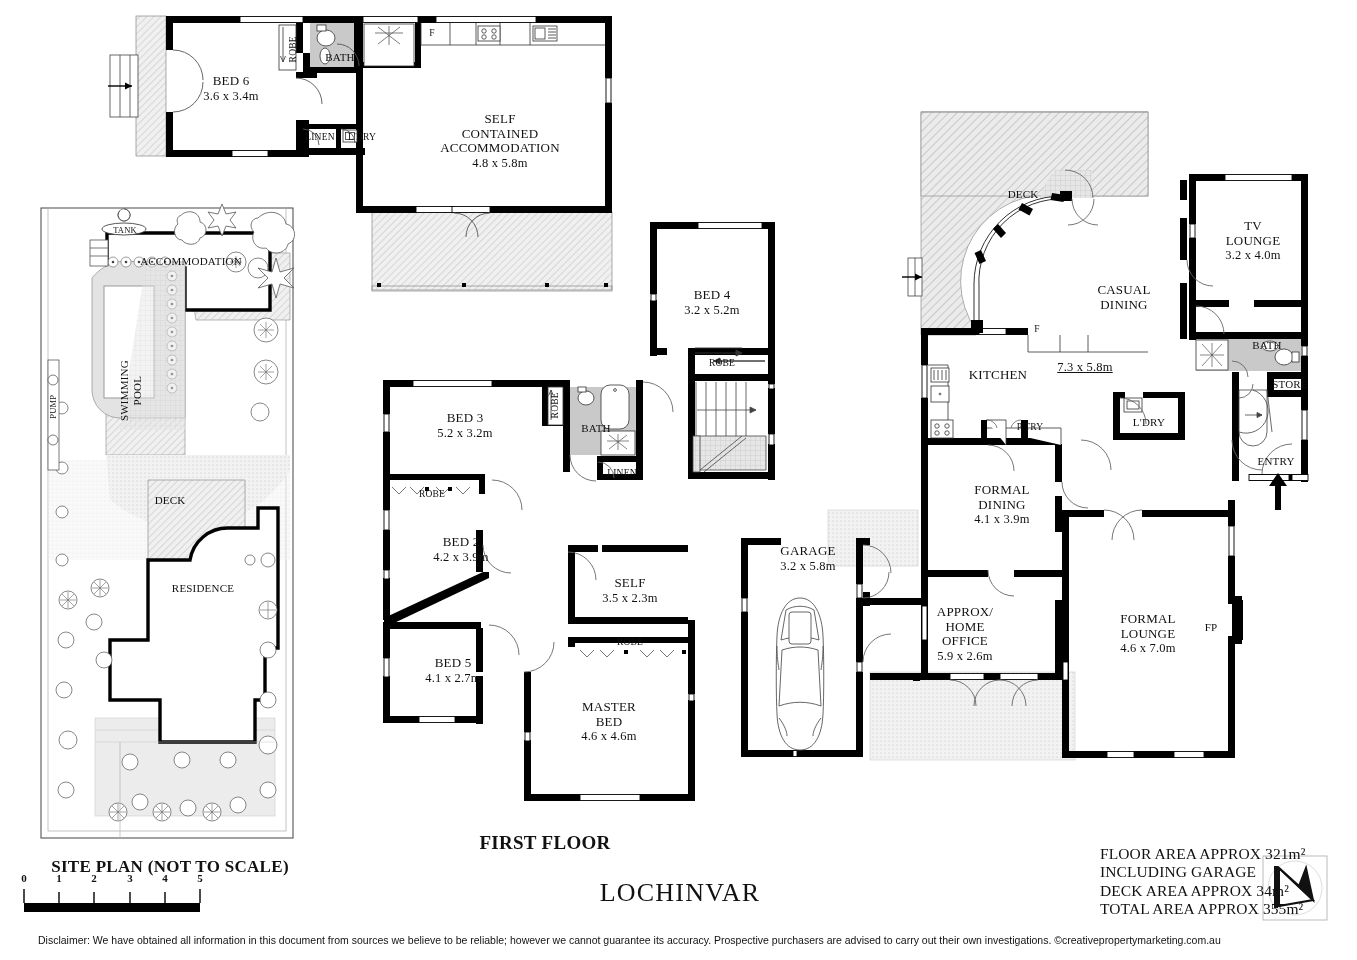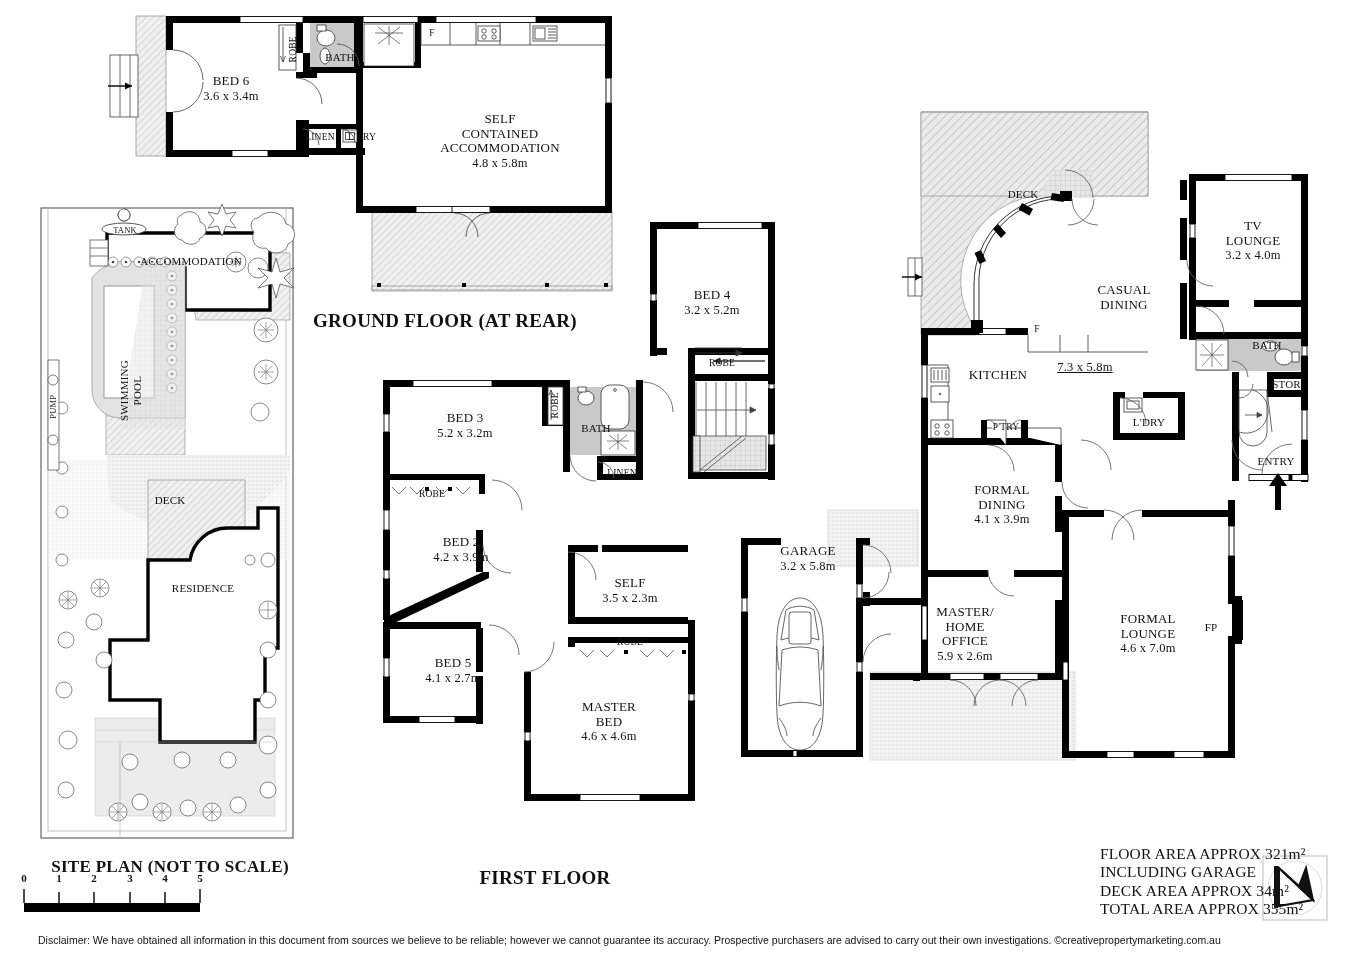--- a/index.html
+++ b/index.html
@@ -724,23 +724,20 @@
 </div>
 <div class="lbl xs" style="left:425px;top:28px;width:14px;">
   <span>F</span>
 </div>
 <div class="lbl rm" style="left:426px;top:112px;width:148px;">
   <span>SELF</span>
   <span>CONTAINED</span>
   <span>ACCOMMODATION</span>
   <span class="dim">4.8 x 5.8m</span>
 </div>
-<div class="lbl plantitle" style="left:300px;top:310px;width:290px;">
-  <span>GROUND FLOOR (AT REAR)</span>
-</div>
 
 <div class="lbl rm" style="left:663px;top:288px;width:98px;">
   <span>BED 4</span>
   <span class="dim">3.2 x 5.2m</span>
 </div>
 <div class="lbl xs" style="left:692px;top:358px;width:60px;">
   <span>ROBE</span>
 </div>
 <div class="lbl rm" style="left:414px;top:411px;width:102px;">
   <span>BED 3</span>
@@ -771,21 +768,21 @@
   <span class="dim">3.5 x 2.3m</span>
 </div>
 <div class="lbl xs" style="left:608px;top:637px;width:44px;">
   <span>ROBE</span>
 </div>
 <div class="lbl rm" style="left:557px;top:700px;width:104px;">
   <span>MASTER</span>
   <span>BED</span>
   <span class="dim">4.6 x 4.6m</span>
 </div>
-<div class="lbl plantitle" style="left:450px;top:867px;width:190px;">
+<div class="lbl plantitle" style="left:450px;top:832px;width:190px;">
   <span>FIRST FLOOR</span>
 </div>
 
 <div class="lbl sm" style="left:995px;top:188px;width:56px;">
   <span>DECK</span>
 </div>
 <div class="lbl rm" style="left:1205px;top:219px;width:96px;">
   <span>TV</span>
   <span>LOUNGE</span>
   <span class="dim">3.2 x 4.0m</span>
@@ -793,21 +790,21 @@
 <div class="lbl rm" style="left:1075px;top:283px;width:98px;">
   <span>CASUAL</span>
   <span>DINING</span>
 </div>
 <div class="lbl rm" style="left:1040px;top:360px;width:90px;text-decoration:underline;">
   <span class="dim">7.3 x 5.8m</span>
 </div>
 <div class="lbl rm" style="left:962px;top:368px;width:72px;">
   <span>KITCHEN</span>
 </div>
-<div class="lbl xs" style="left:988px;top:422px;width:36px;">
+<div class="lbl xs" style="left:988px;top:422px;width:36px;padding-left:24px;">
   <span>P'TRY</span>
 </div>
 <div class="lbl xs" style="left:1030px;top:324px;width:14px;">
   <span>F</span>
 </div>
 <div class="lbl sm" style="left:1123px;top:416px;width:52px;">
   <span>L'DRY</span>
 </div>
 <div class="lbl sm" style="left:1244px;top:339px;width:46px;">
   <span>BATH</span>
@@ -821,21 +818,21 @@
 <div class="lbl rm" style="left:952px;top:483px;width:100px;">
   <span>FORMAL</span>
   <span>DINING</span>
   <span class="dim">4.1 x 3.9m</span>
 </div>
 <div class="lbl rm" style="left:758px;top:544px;width:100px;">
   <span>GARAGE</span>
   <span class="dim">3.2 x 5.8m</span>
 </div>
 <div class="lbl rm" style="left:912px;top:605px;width:106px;">
-  <span>MASTER/</span>
+  <span>APPROX/</span>
   <span>HOME</span>
   <span>OFFICE</span>
   <span class="dim">5.9 x 2.6m</span>
 </div>
 <div class="lbl rm" style="left:1098px;top:612px;width:100px;">
   <span>FORMAL</span>
   <span>LOUNGE</span>
   <span class="dim">4.6 x 7.0m</span>
 </div>
 <div class="lbl sm" style="left:1198px;top:621px;width:26px;">
@@ -867,20 +864,23 @@
 
 <div class="scalenums" style="left:0;top:872px;width:260px;height:18px;">
   <b style="left:24px;">0</b>
   <b style="left:59px;">1</b>
   <b style="left:94px;">2</b>
   <b style="left:130px;">3</b>
   <b style="left:165px;">4</b>
   <b style="left:200px;">5</b>
 </div>
 
+<div class="lbl maintitle" style="left:530px;top:878px;width:300px;">
+  <span>LOCHINVAR</span>
+</div>
 
 <div class="areas" style="left:1100px;top:845px;">
   <div>FLOOR AREA APPROX 321m²</div>
   <div>INCLUDING GARAGE</div>
   <div>DECK AREA APPROX 34m²</div>
   <div>TOTAL AREA APPROX 355m²</div>
 </div>
 
 <div class="disc" style="left:38px;top:934px;">Disclaimer: We have obtained all information in this document from sources we believe to be reliable; however we cannot guarantee its accuracy. Prospective purchasers are advised to carry out their own investigations. ©creativepropertymarketing.com.au</div>
 

